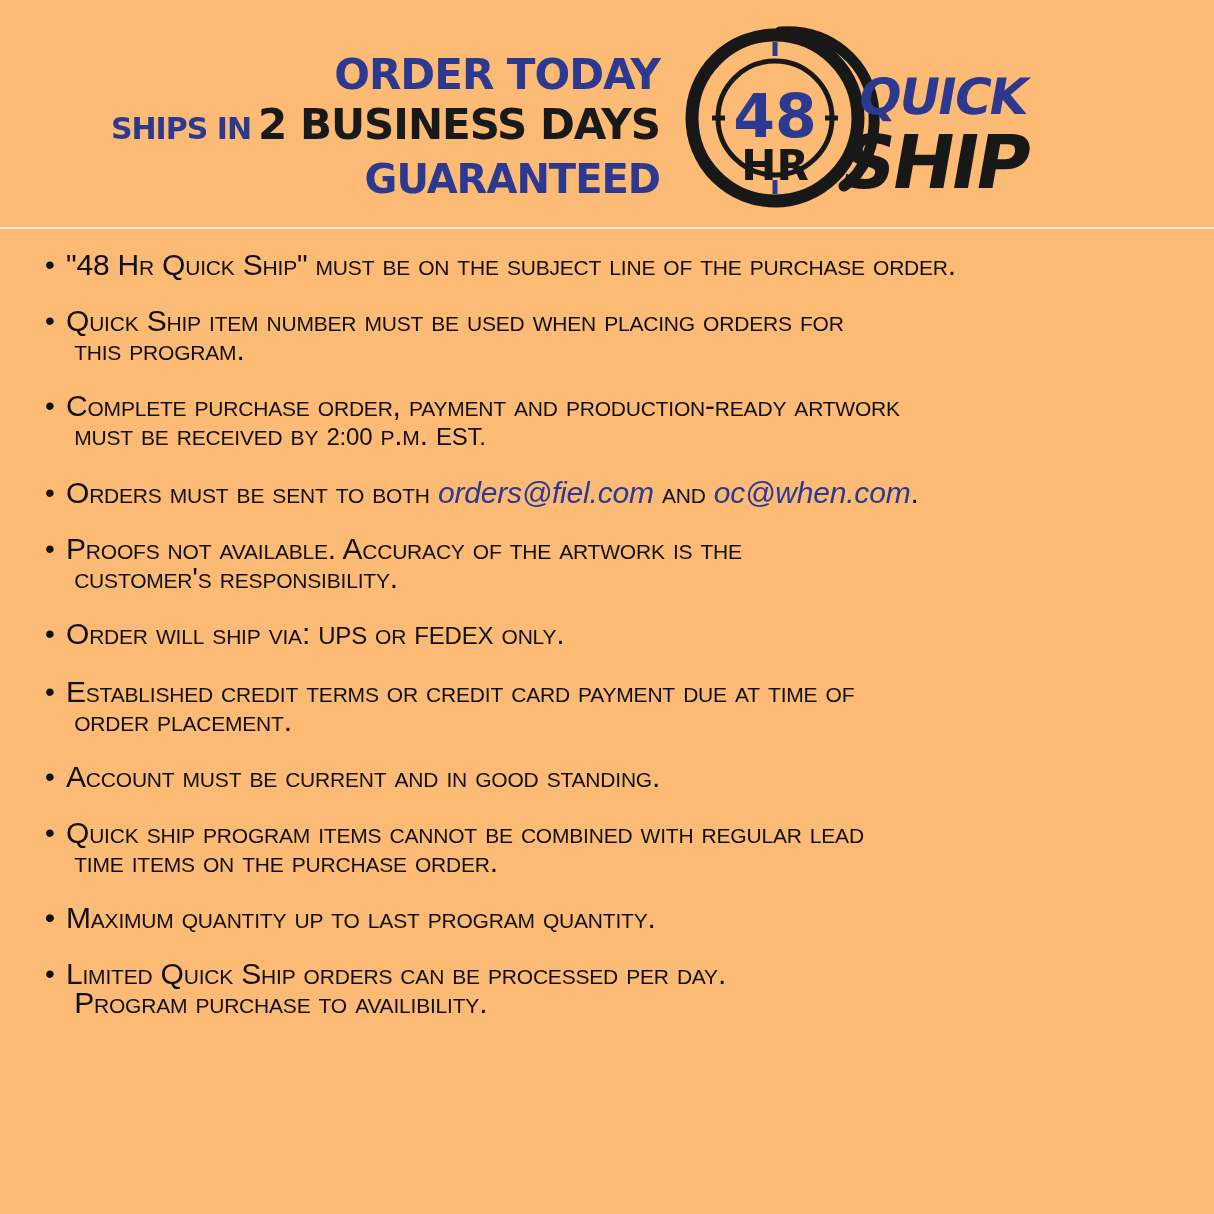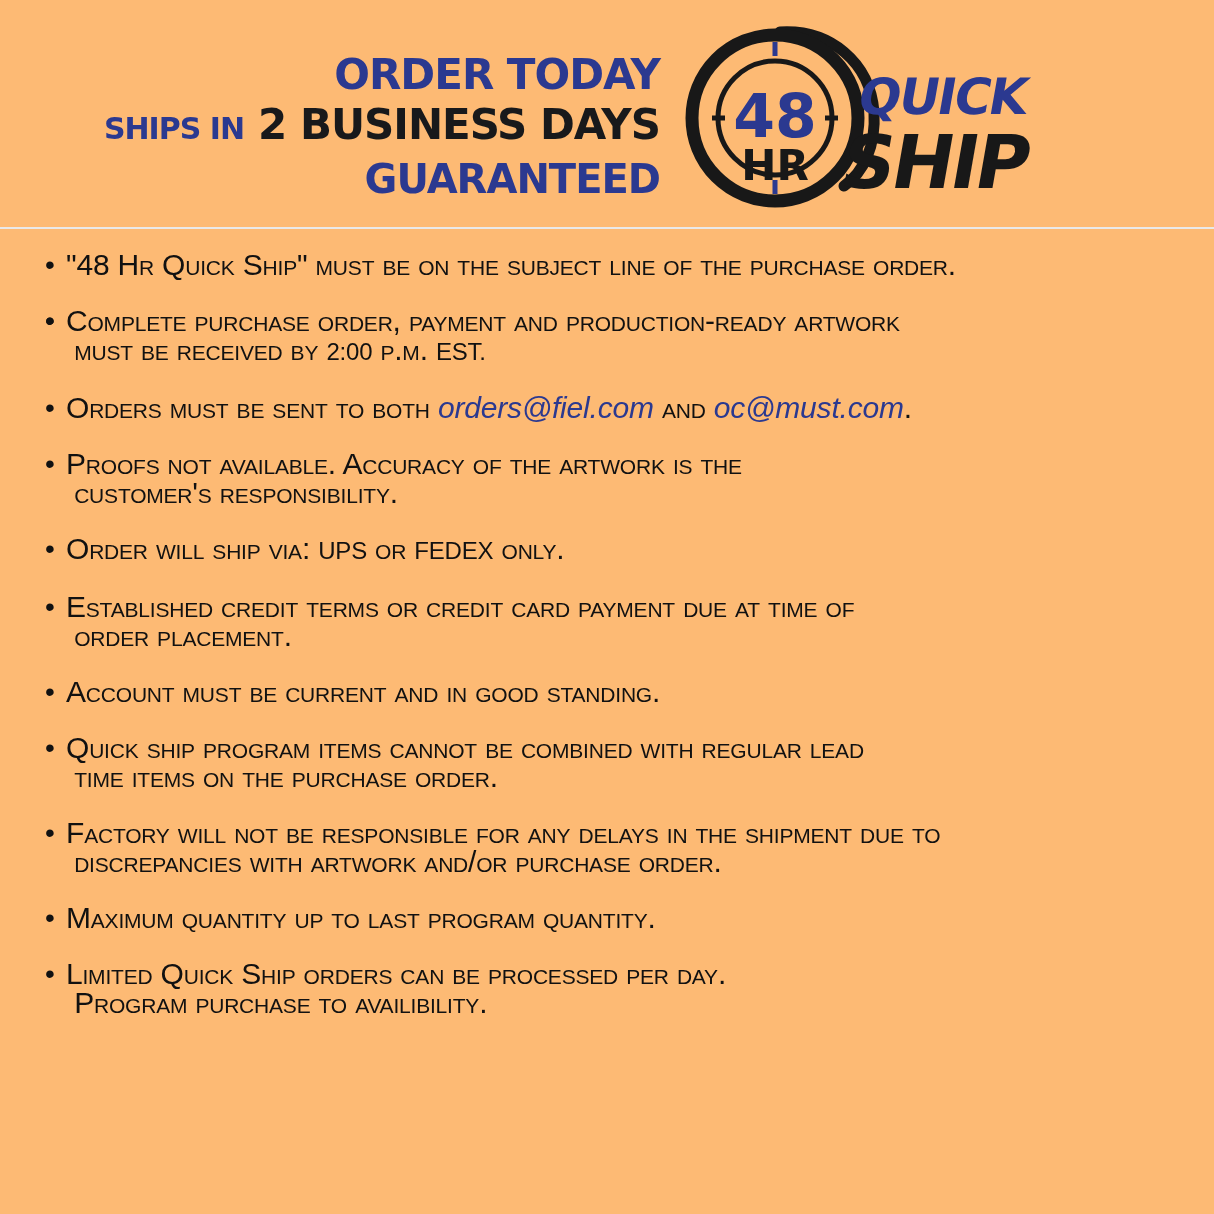--- a/index.html
+++ b/index.html
@@ -22,21 +22,21 @@
     width: 660px;
     text-align: right;
     font-family: "DejaVu Sans", sans-serif;
     font-weight: bold;
     letter-spacing: -1px;
     line-height: 50px;
     white-space: nowrap;
   }
   .tag-line1 { font-size: 42px; color: #2b3990; }
   .tag-line2 { font-size: 42px; color: #18191b; }
-  .tag-ships { font-size: 30px; color: #2b3990; margin-right: 14px; }
+  .tag-ships { font-size: 30px; color: #2b3990; margin-right: 7px; }
   .tag-line3 { font-size: 40px; color: #2b3990; margin-left: 37px; }
 
   
   .logo { position: absolute; left: 678px; top: 24px; }
   .logo text { font-family: "DejaVu Sans", sans-serif; font-weight: bold; }
   .logo-48 { font-size: 60px; fill: #2b3990; }
   .logo-hr { font-size: 42px; fill: #181818; }
   .logo-quick { font-size: 50px; fill: #2b3990; letter-spacing: -2px; }
   .logo-ship { font-size: 74px; fill: #181818; letter-spacing: -3px; }
 
@@ -102,32 +102,32 @@
       <text x="97" y="156" text-anchor="middle" class="logo-hr">HR</text>
     </g>
     <text transform="translate(178,90) skewX(-10)" class="logo-quick">QUICK</text>
     <text transform="translate(160,164) skewX(-10)" class="logo-ship">SHIP</text>
   </svg>
 
   <div class="divider"></div>
 
   <div class="terms">
       <div class="term"><span class="bullet">•</span><span class="term-text"><span>"48 Hr Quick Ship" must be on the subject line of the purchase order.</span></span></div>
-      <div class="term"><span class="bullet">•</span></div>
+      <div class="term"><span class="bullet">•</span><span class="term-text"><span>Quick Ship item number must be used when placing orders for
+ this program.</span></span></div>
       <div class="term"><span class="bullet">•</span><span class="term-text"><span>Complete purchase order, payment and production-ready artwork
  must be received by </span><span class="seg-big">2:00</span><span> p.m. </span><span class="seg-big">EST.</span></span></div>
-      <div class="term"><span class="bullet">•</span><span class="term-text"><span>Orders must be sent to both </span><span class="seg-email">orders@fiel.com</span><span> and </span><span class="seg-email">oc@must.com</span><span>.</span></span></div>
+      <div class="term"><span class="bullet">•</span><span class="term-text"><span>Orders must be sent to both </span><span class="seg-email">orders@fiel.com</span><span> and </span><span class="seg-email">oc@when.com</span><span>.</span></span></div>
       <div class="term"><span class="bullet">•</span><span class="term-text"><span>Proofs not available. Accuracy of the artwork is the
  customer's responsibility.</span></span></div>
       <div class="term"><span class="bullet">•</span><span class="term-text"><span>Order will ship via: </span><span class="seg-big">UPS</span><span> or </span><span class="seg-big">FEDEX</span><span> only.</span></span></div>
       <div class="term"><span class="bullet">•</span><span class="term-text"><span>Established credit terms or credit card payment due at time of
  order placement.</span></span></div>
       <div class="term"><span class="bullet">•</span><span class="term-text"><span>Account must be current and in good standing.</span></span></div>
       <div class="term"><span class="bullet">•</span><span class="term-text"><span>Quick ship program items cannot be combined with regular lead
  time items on the purchase order.</span></span></div>
-      <div class="term"><span class="bullet">•</span><span class="term-text"><span>Factory will not be responsible for any delays in the shipment due to
- discrepancies with artwork and/or purchase order.</span></span></div>
+      <div class="term"><span class="bullet">•</span></div>
       <div class="term"><span class="bullet">•</span><span class="term-text"><span>Maximum quantity up to last program quantity.</span></span></div>
       <div class="term"><span class="bullet">•</span><span class="term-text"><span>Limited Quick Ship orders can be processed per day.
  Program purchase to availibility.</span></span></div>
     </div>
 
 </div>
 
 </body></html>

